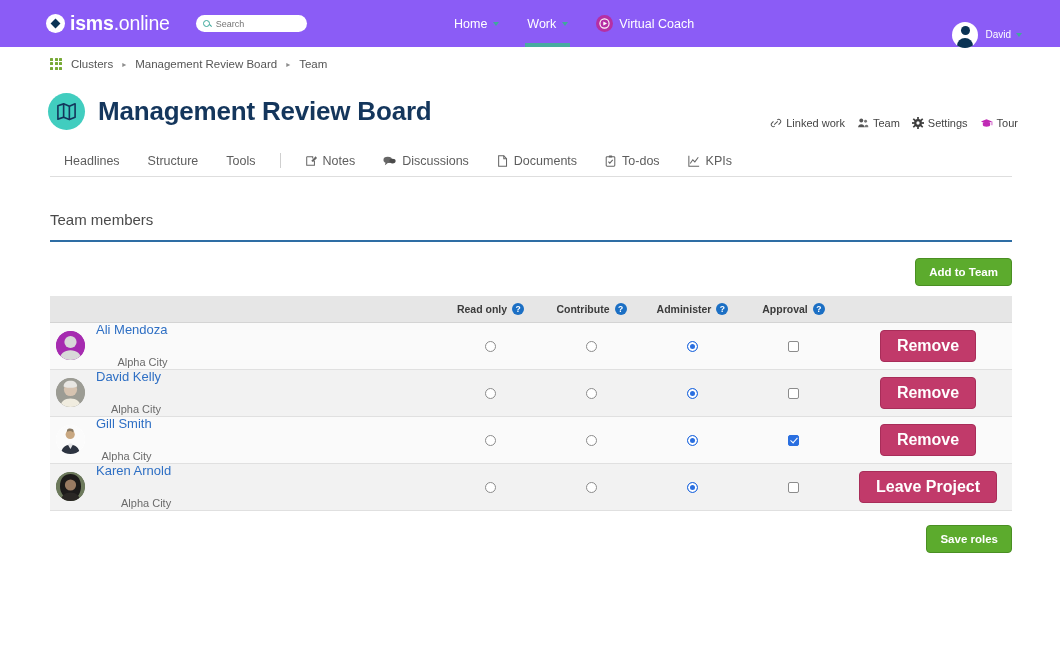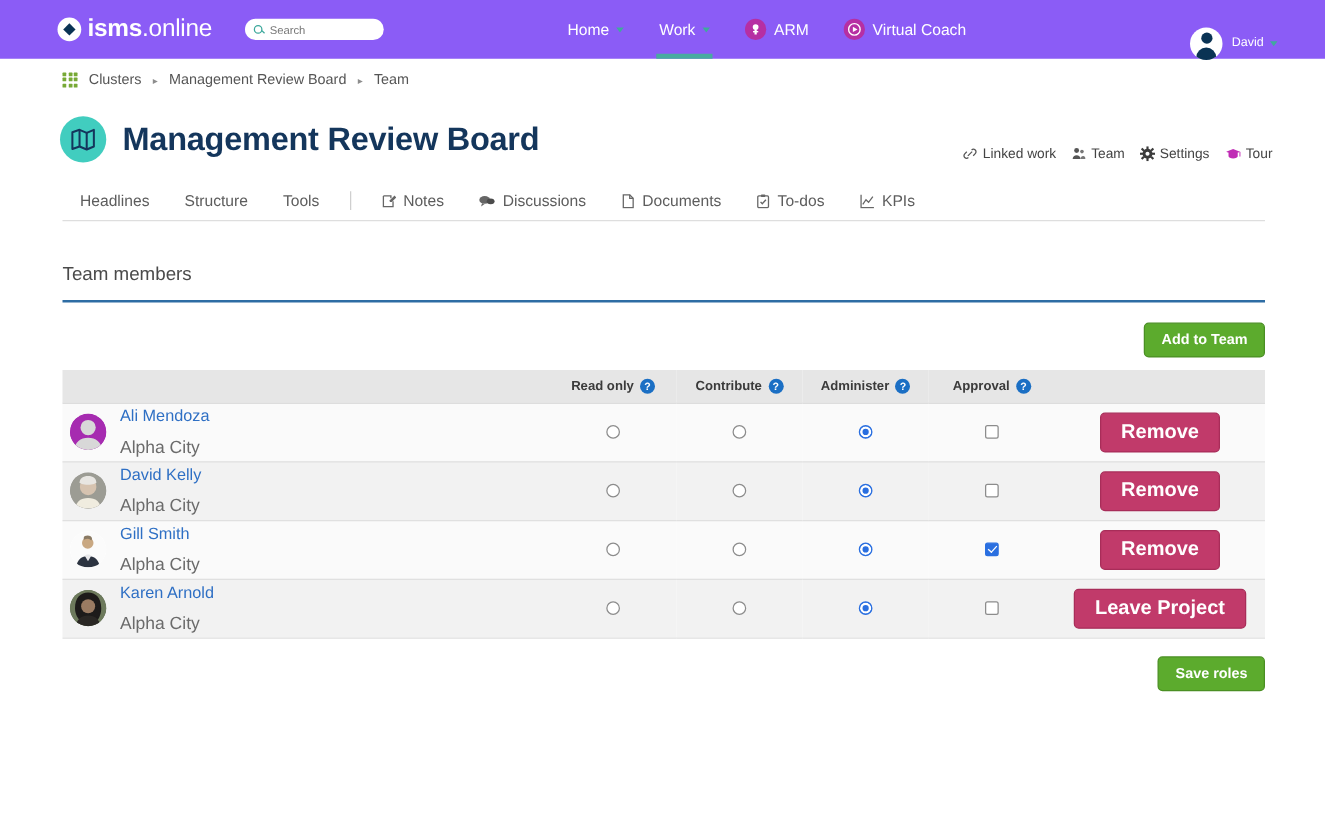--- a/index.html
+++ b/index.html
@@ -241,21 +241,21 @@
   .member-cell { display: flex; align-items: center; }
   .avatar {
     width: 29px; height: 29px; border-radius: 50%;
     margin-right: 11px; flex: none;
     overflow: hidden; position: relative;
   }
   .m-name {
     font-size: 13px; color: #2e6fc4; line-height: 1.15;
     cursor: pointer;
   }
-  .m-loc { font-size: 14px; color: #6b6b6b; margin-top: 8px; }
+  .m-loc { font-size: 11px; color: #6b6b6b; margin-top: 18px; text-align: right; }
 
   .radio {
     width: 11px; height: 11px; border-radius: 50%;
     border: 1px solid #8c8c8c; background: #fff;
     display: inline-block; cursor: pointer; vertical-align: middle;
   }
   .radio.on {
     border-color: #2a6fe0; background: #2a6fe0;
     box-shadow: inset 0 0 0 2px #ffffff;
   }
@@ -311,30 +311,20 @@
     <div class="nav-item">
       <span>Home</span>
       <span class="caret"></span>
     </div>
 
     <div class="nav-item active">
       <span>Work</span>
       <span class="caret"></span>
     </div>
 
-    <div class="nav-item">
-      <span class="badge-icon">
-        <svg width="11" height="11" viewBox="0 0 11 11">
-            <circle cx="5.5" cy="3.6" r="2.3" fill="#fff"></circle>
-            <rect x="4.6" y="5.6" width="1.8" height="4" fill="#fff"></rect>
-            <rect x="3.4" y="6.8" width="4.2" height="1.1" fill="#fff"></rect>
-          </svg>
-      </span>
-      <span>ARM</span>
-    </div>
 
     <div class="nav-item">
       <span class="badge-icon">
         <svg width="11" height="11" viewBox="0 0 11 11">
             <circle cx="5.5" cy="5.5" r="4.6" fill="none" stroke="#fff" stroke-width="1.1"></circle>
             <polygon points="4.3,3.4 8,5.5 4.3,7.6" fill="#fff"></polygon>
           </svg>
       </span>
       <span>Virtual Coach</span>
     </div>

